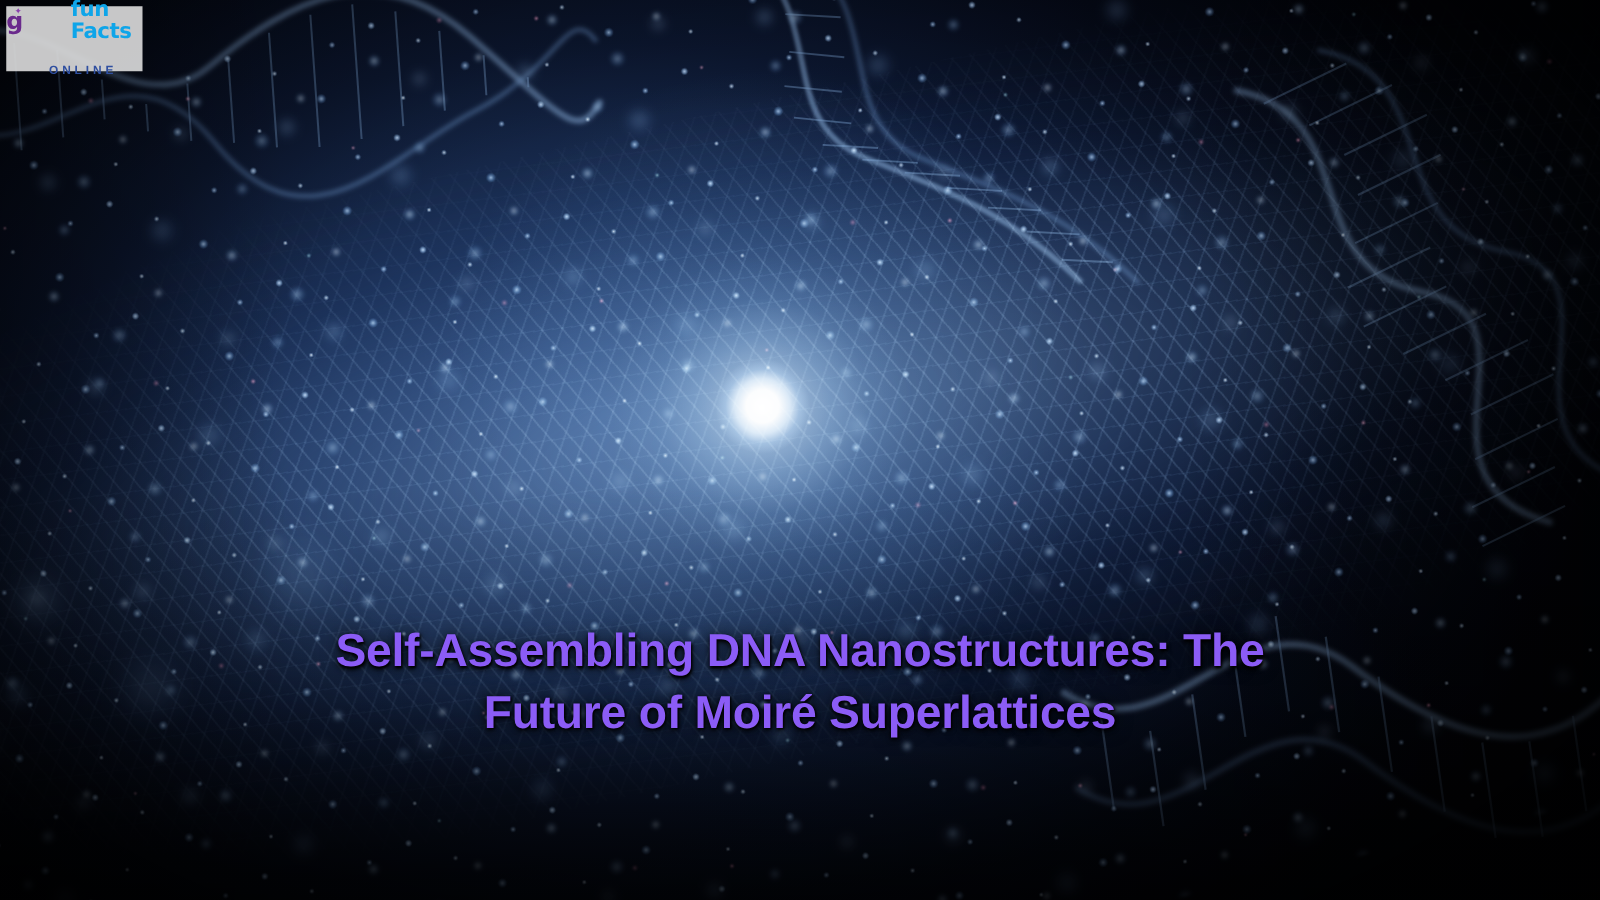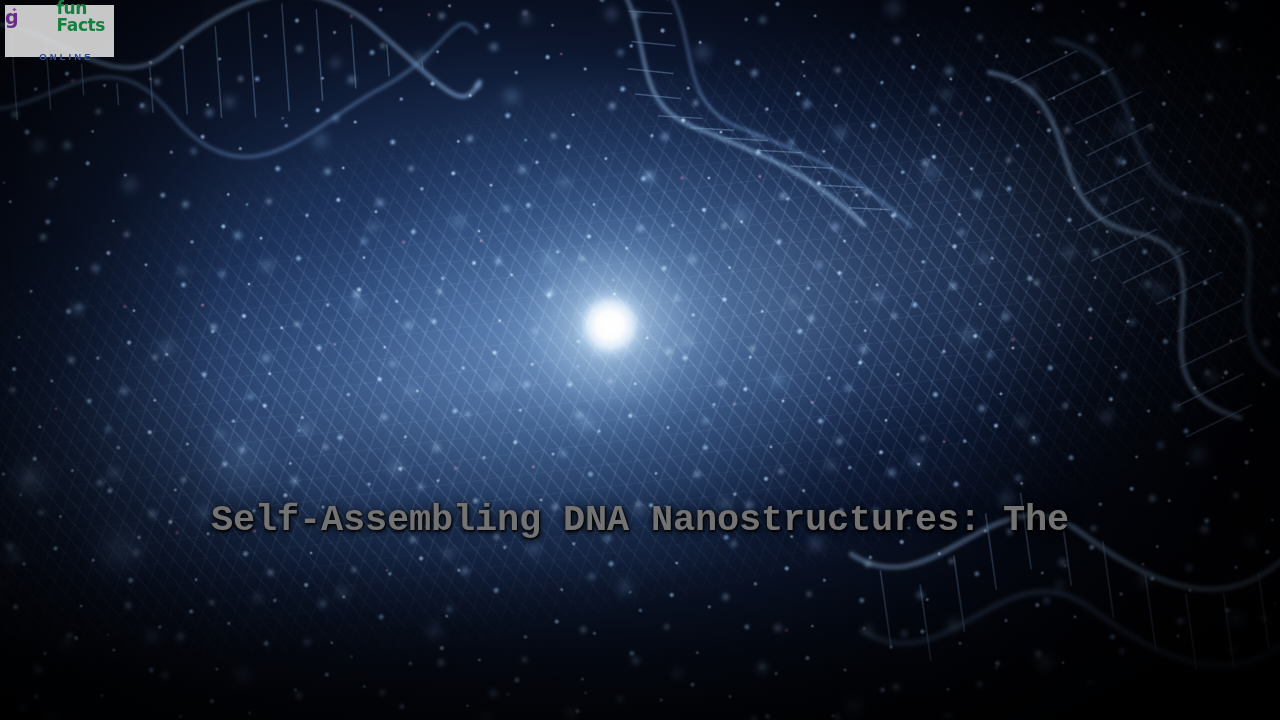--- a/index.html
+++ b/index.html
@@ -164,46 +164,46 @@
     font-weight:700; font-size:19px; color:#6a2a8c;
     line-height:1; letter-spacing:0;
   }
   .logo-g .sprout {
     position:absolute; top:-1px; right:1px;
     width:6px; height:5px;
     color:#8a3fae; font-size:7px; line-height:5px;
   }
   .logo-wordmark {
     font-family:"DejaVu Sans", sans-serif;
-    font-weight:700; font-size:17px; color:#15803d;
+    font-weight:700; font-size:17px; color:#0ea5e9;
     letter-spacing:-.4px; line-height:1;margin-left:36px;
   }
   .logo-online {
     margin-top:18px;
     font-family:"Liberation Sans", sans-serif;
     font-weight:700; font-size:9.5px; color:#2f4fa0;
     letter-spacing:3.1px; line-height:1;
     padding-left:14px;
   }
 
   
   .title-block {
     position:absolute;
     left:0; right:0;
     top:496px;
     text-align:center;
     z-index:5;
     padding:0 90px;
   }
   .title-line {
-    font-family:Liberation Mono, monospace;
+    font-family:Liberation Sans, sans-serif;
     font-weight:700;
     font-size:37px;
     line-height:49px;
-    color:#737373;
+    color:#8b5cf6;
     letter-spacing:-.2px;
     text-shadow:
       0 2px 4px rgba(0,0,0,.85),
       0 0 14px rgba(0,0,0,.70),
       1px 1px 2px rgba(0,0,0,.95);
     white-space:nowrap;
   }
 </style>
 </head>
 <body>
@@ -316,15 +316,16 @@
         <span class="sprout">✦</span>
         <span class="gmark">g</span>
       </span>
       <span class="logo-wordmark">fun Facts</span>
     </div>
     <div class="logo-online">ONLINE</div>
   </div>
 
   <div class="title-block">
     <div class="title-line">Self-Assembling DNA Nanostructures: The</div>
+    <div class="title-line">Future of Moiré Superlattices</div>
   </div>
 
 </div>
 
 </body></html>

